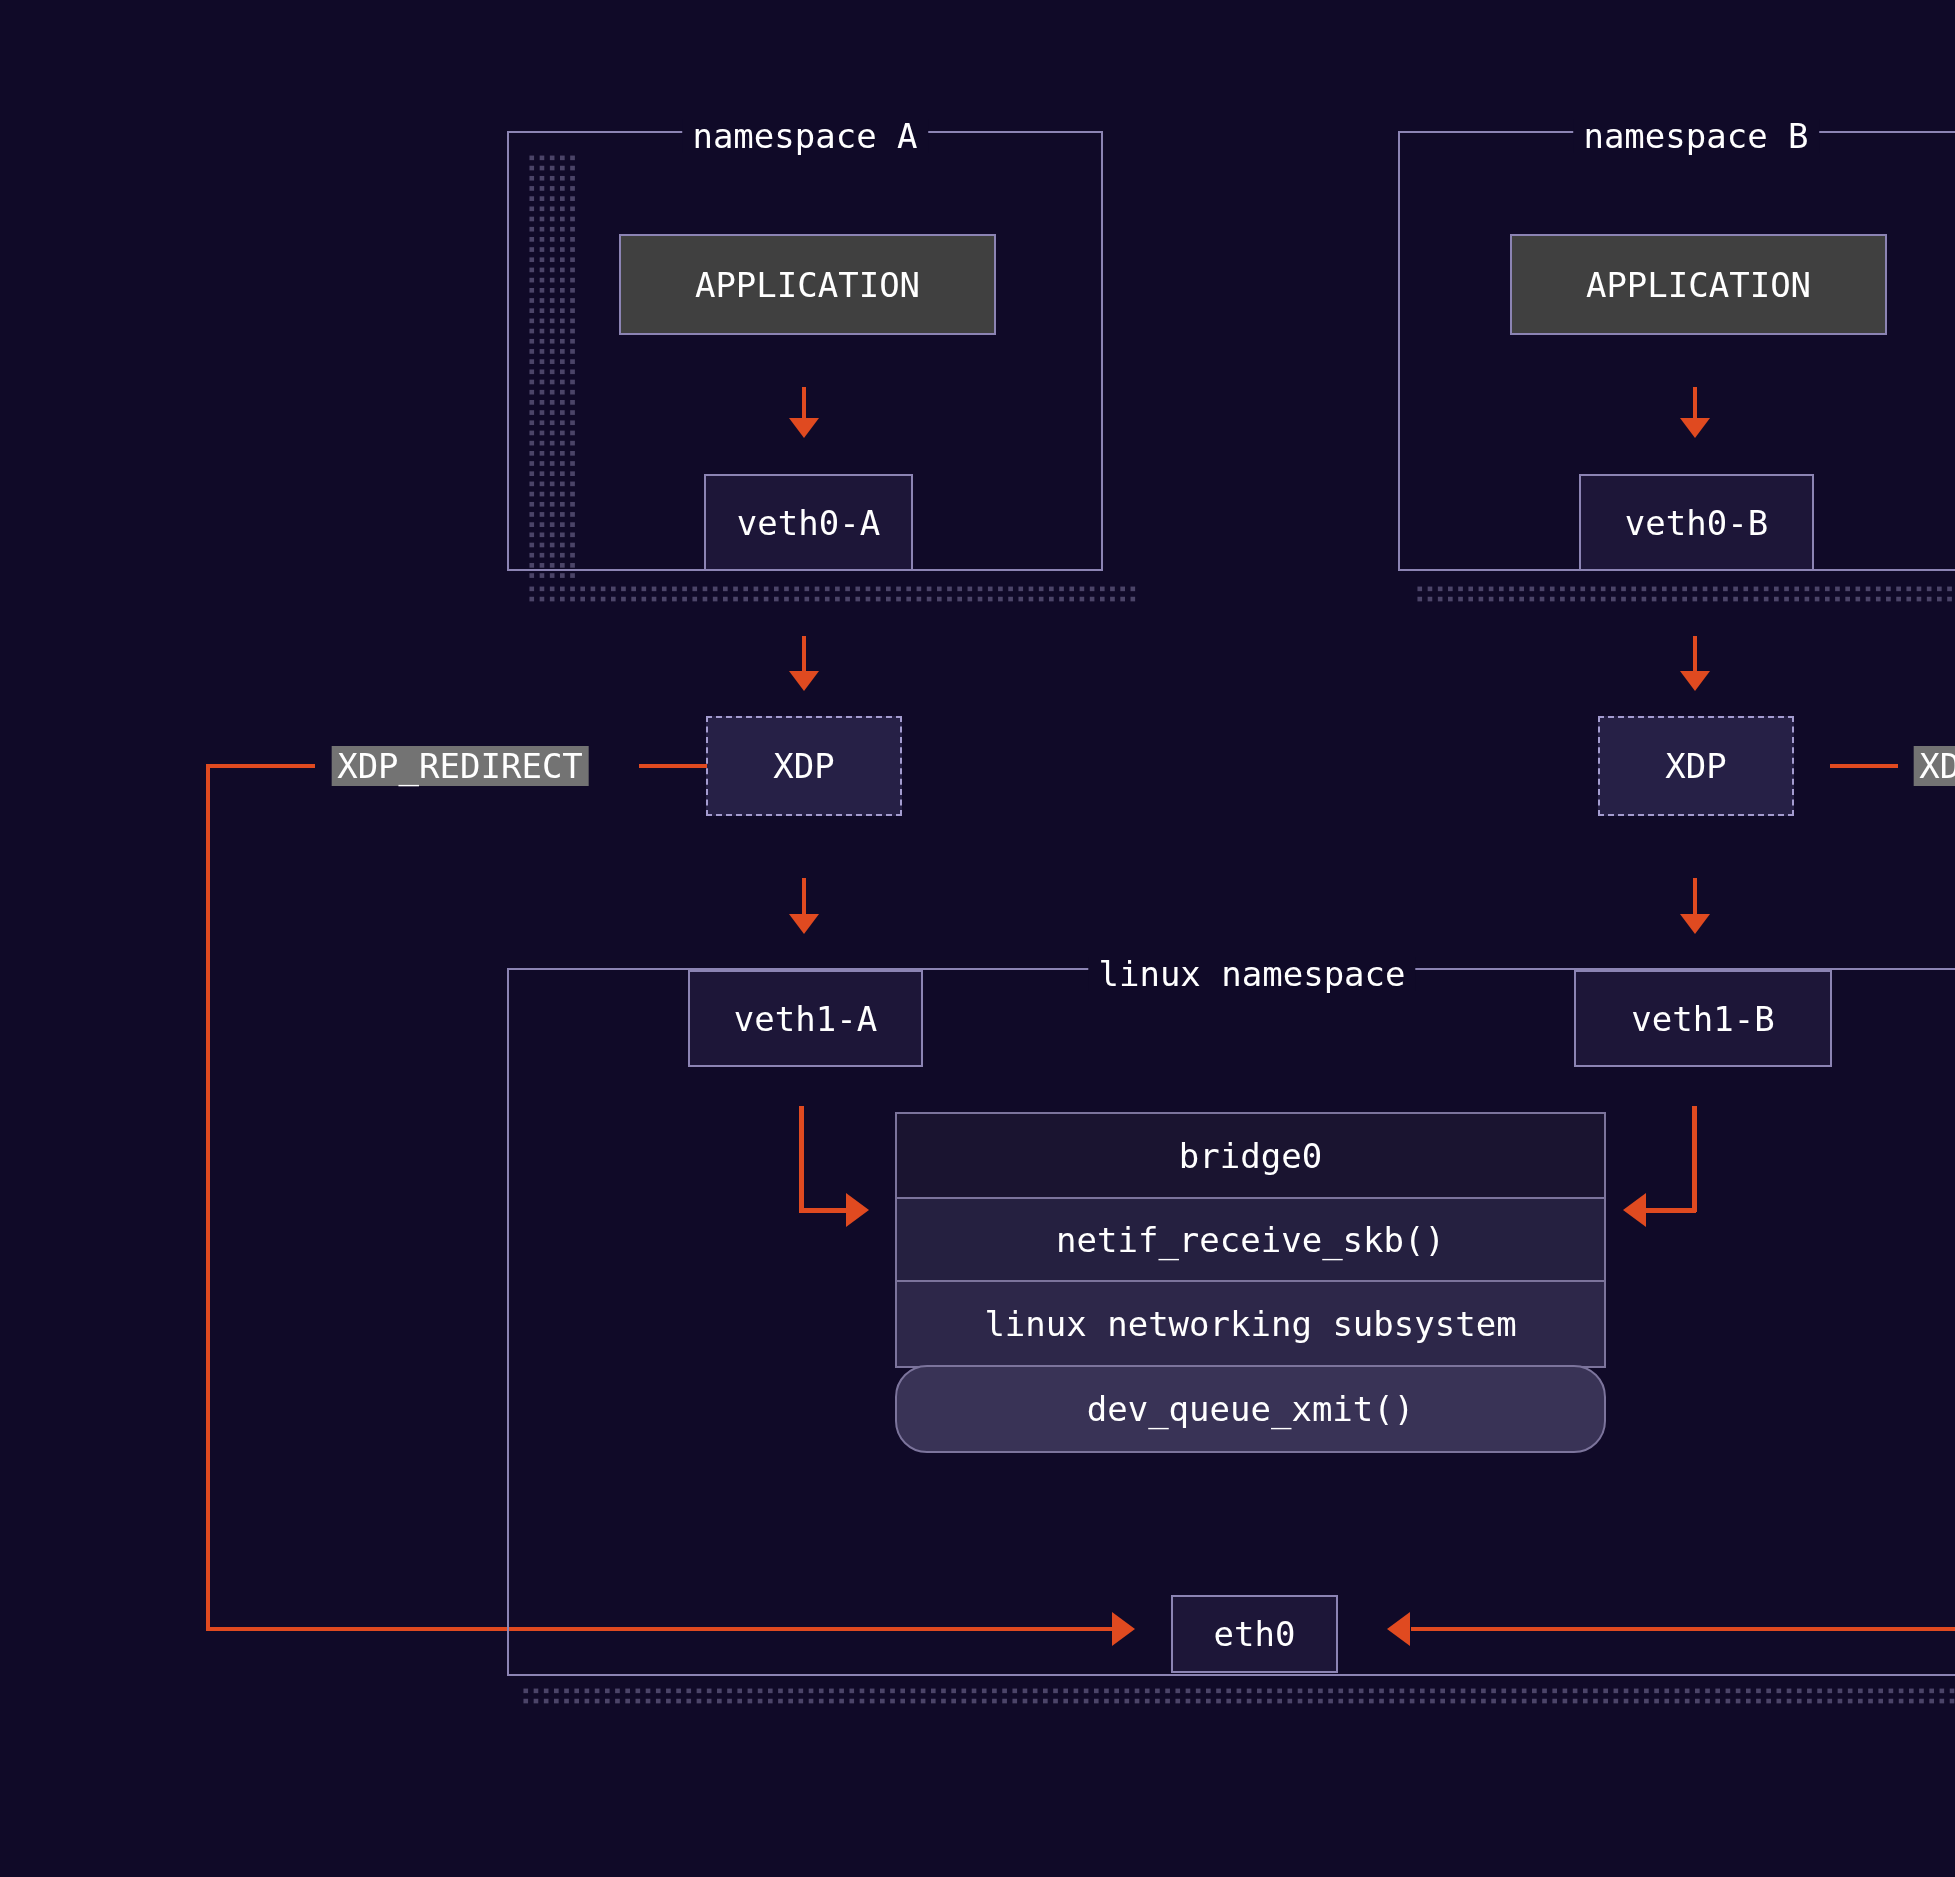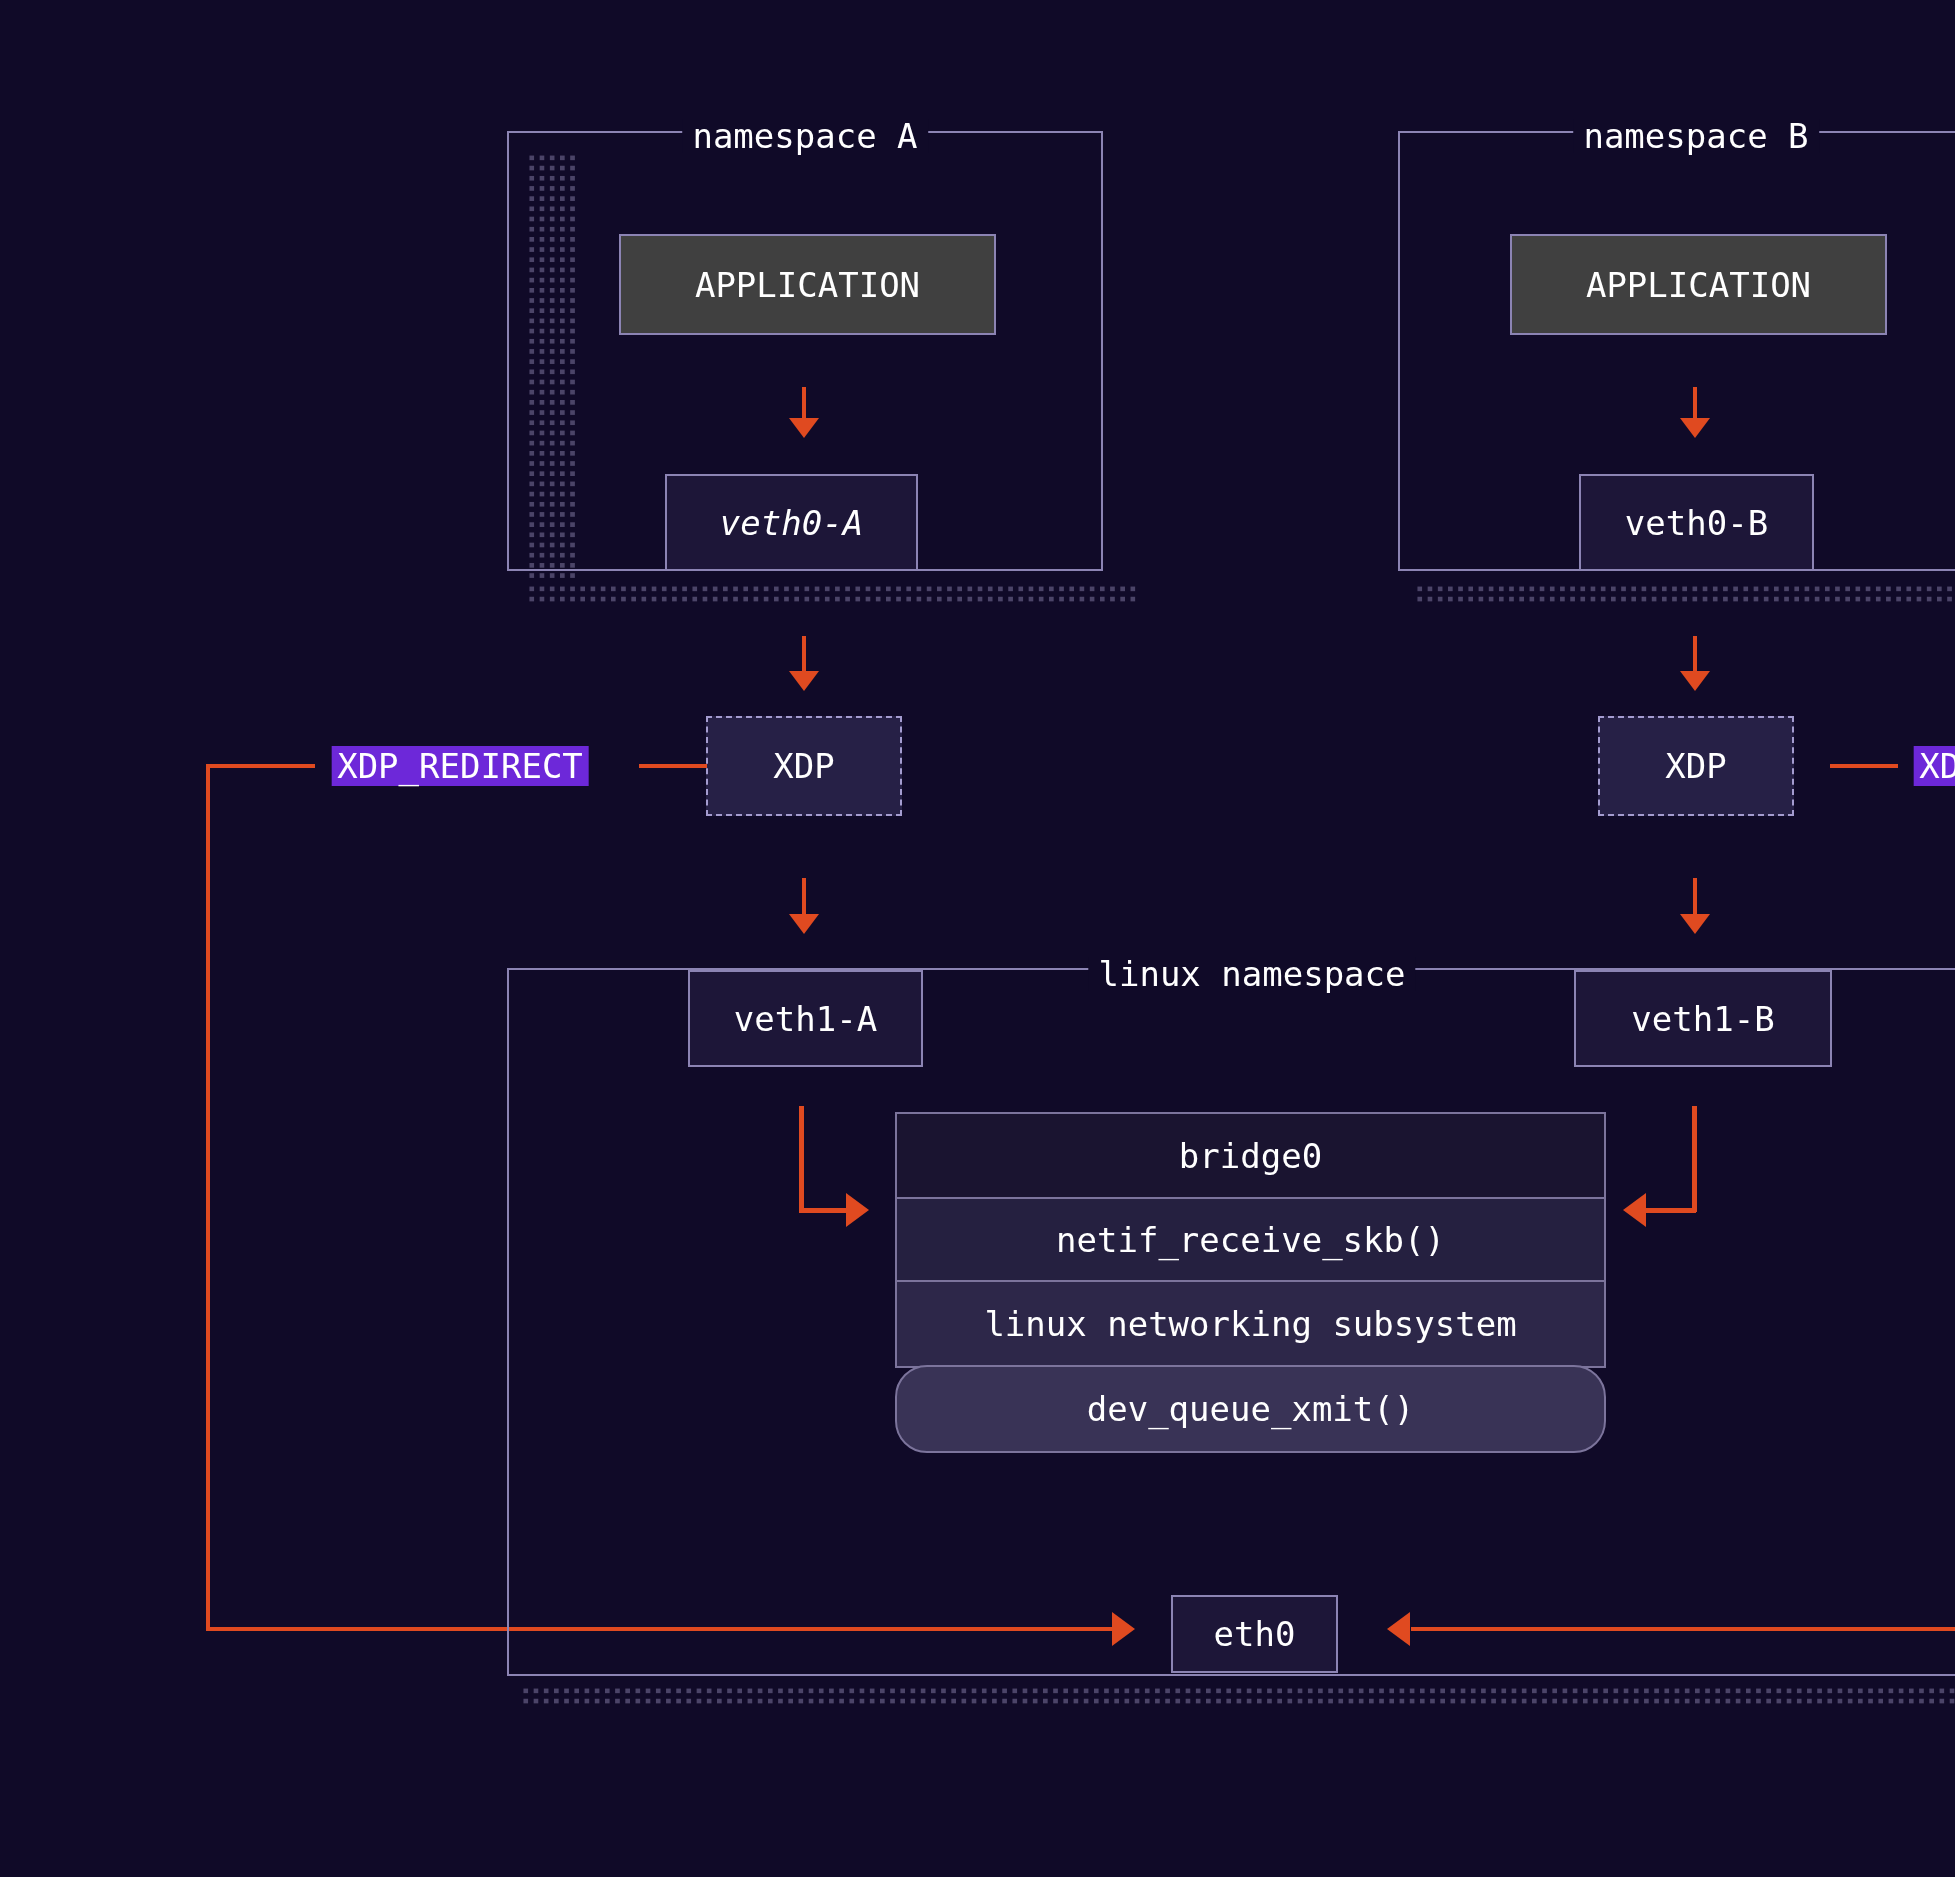--- a/index.html
+++ b/index.html
@@ -95,21 +95,21 @@
   
   .hline { position: absolute; background: #e04a20; height: 3.9px; }
   .vline { position: absolute; background: #e04a20; width: 3.9px; }
 
   .redlabel {
     position: absolute;
     color: #ffffff;
     font-size: 34px;
     white-space: nowrap;
     transform: translate(-50%, -50%);
-    background: #6d28d9;
+    background: #737373;
     padding: 0 5.5px;
   }
 
   
   .arrowhead {
     position: absolute;
     width: 0; height: 0;
   }
   .ah-down {
     border-left: 15px solid transparent;
@@ -138,21 +138,21 @@
   <div class="ns-box" style="left:507px; top:131px; width:596px; height:440px;"></div>
   <div class="ns-title" style="left:805px; top:136px;">namespace A</div>
 
   <div class="node app" style="left:619px; top:234px; width:377px; height:101px;">
     <span>APPLICATION</span>
   </div>
 
   <div class="vline" style="left:802px; top:387px; width:3.9px; height:34px;"></div>
   <div class="arrowhead ah-down" style="left:789px; top:418px;"></div>
 
-  <div class="node" style="left:665px; top:474px; width:253px; height:97px;font-style:italic;">
+  <div class="node" style="left:704px; top:474px; width:209px; height:97px;">
     <span>veth0-A</span>
   </div>
 
   <div class="vline" style="left:802px; top:636px; width:3.9px; height:39px;"></div>
   <div class="arrowhead ah-down" style="left:789px; top:671px;"></div>
 
   <div class="shadow" style="left:1417px; top:581px; width:613px; height:23.5px;"></div>
 
   <div class="ns-box" style="left:1398px; top:131px; width:596px; height:440px;"></div>
   <div class="ns-title" style="left:1696px; top:136px;">namespace B</div>

